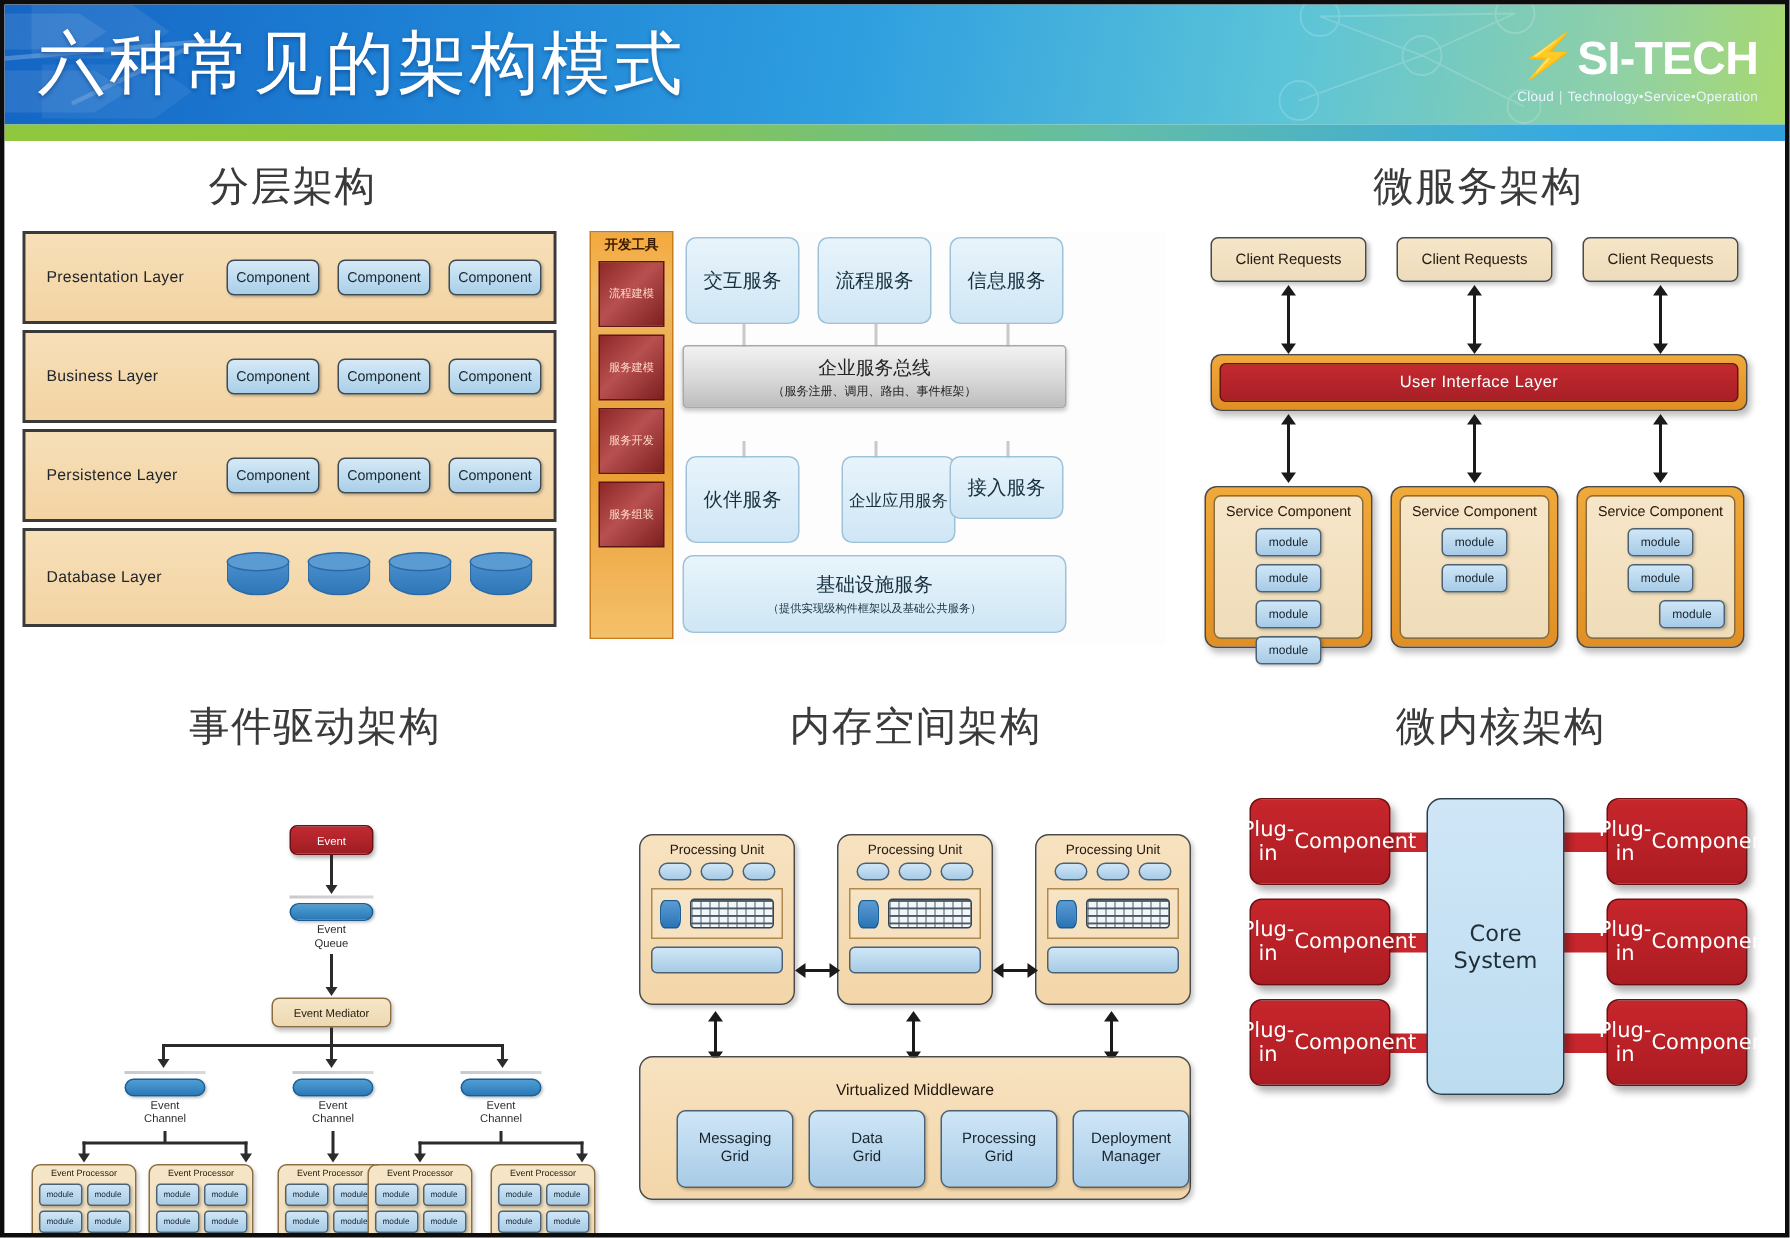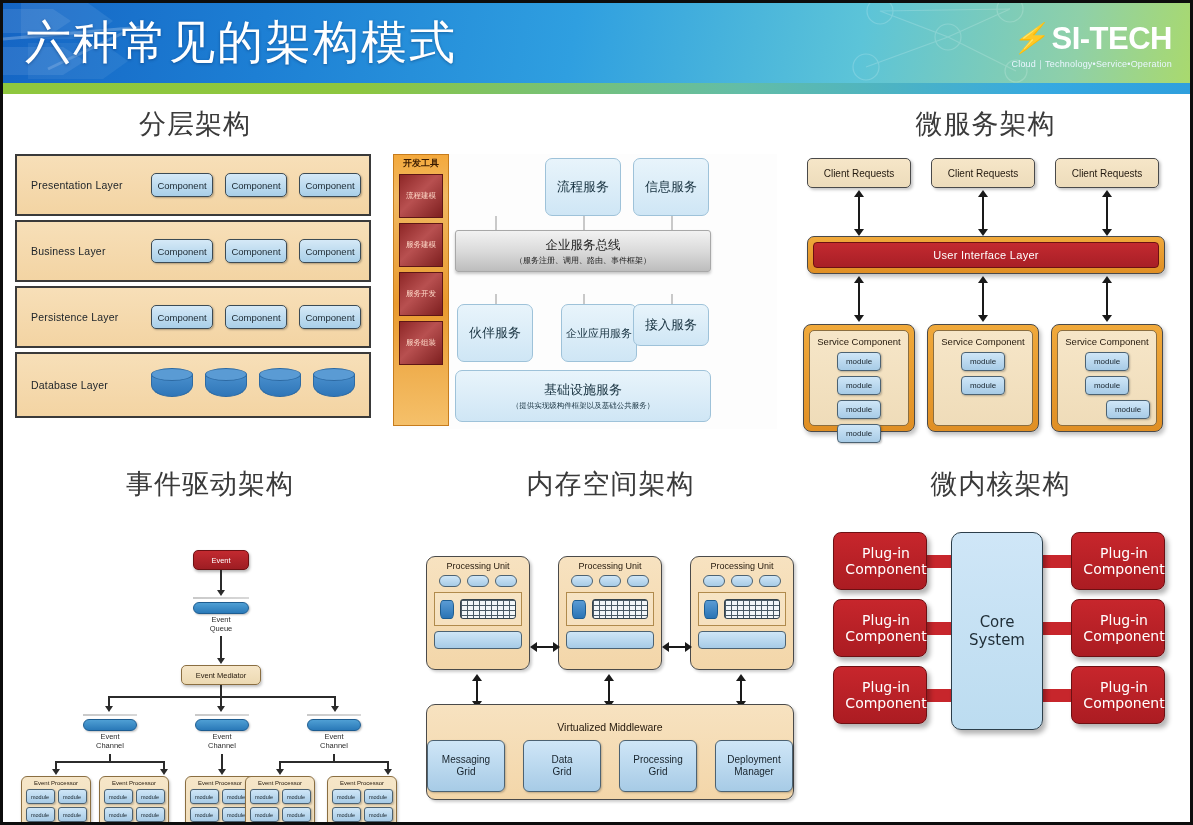--- a/index.html
+++ b/index.html
@@ -199,21 +199,21 @@
                         linear-gradient(to bottom,#4a5a66 1px,transparent 1px);
       background-size: 6px 5px; background-color:#f2f6f9; }
   .pu-bar { margin:5px 7px 0; height:18px; border-radius:4px;
       background:linear-gradient(180deg,#cfe6f7,#a7cbe6); border:1px solid #4c6272; }
   .vmw {
     position:absolute; left:8px; top:238px; width:368px; height:96px;
     background: linear-gradient(180deg,#f7e2c0,#f3d6a9); border:1.5px solid #4a4a4a; border-radius:9px;
     box-shadow:2px 2px 3px rgba(0,0,0,.2);
   }
   .vmw-t { font-size:10.5px; color:#23180c; text-align:center; margin-top:16px; }
-  .grids { display:flex; gap:10px; justify-content:space-between; margin-top:7px; }
+  .grids { display:flex; gap:10px; justify-content:flex-end; margin-top:7px; }
   .gridbox {
     width:78px; height:52px; background:linear-gradient(180deg,#cfe6f7,#a7cbe6);
     border:1.5px solid #4c6272; border-radius:6px;
     display:flex; flex-direction:column; align-items:center; justify-content:center;
     font-size:10px; color:#17232c; line-height:1.25; text-align:center;
     box-shadow:1px 1px 2px rgba(0,0,0,.22);
   }
   .dblarrow { position:absolute; width:2px; background:#1a1a1a; }
   .dblarrow::before, .dblarrow::after {
     content:''; position:absolute; left:-4px; width:0; height:0;
@@ -227,21 +227,21 @@
     border-top:5px solid transparent; border-bottom:5px solid transparent;
   }
   .harrow::before { left:-6px; border-right:7px solid #1a1a1a; }
   .harrow::after { right:-6px; border-left:7px solid #1a1a1a; }
 
   
   #p6 { left: 820px; top: 372px; width: 355px; height: 345px; }
   .plug {
     position:absolute; width:94px; height:58px;
     background: linear-gradient(180deg,#c7262c,#ab1c22); border:1px solid #6d1013; border-radius:8px;
-    display:flex; flex-direction:column; align-items:center; justify-content:center;
+    display:flex; flex-direction:row; align-items:center; justify-content:center;
     color:#fff; font-size:14px; line-height:1.15; text-align:center;
     font-family:"DejaVu Sans",sans-serif;
     box-shadow:3px 4px 5px rgba(0,0,0,.3);
     padding-left:12px;
   }
   .core {
     position:absolute; left:128px; top:66px; width:92px; height:198px;
     background: linear-gradient(180deg,#cfe6f7,#bcdcf0); border:1.5px solid #2c3e4a; border-radius:10px;
     display:flex; flex-direction:column; align-items:center; justify-content:center;
     font-size:15px; color:#1f2d36; line-height:1.2; text-align:center;
@@ -351,20 +351,23 @@
       </div>
 
 
       <div class="soa-conn" style="left:102px;top:62px;height:44px;"></div>
       <div class="soa-conn" style="left:190px;top:62px;height:44px;"></div>
       <div class="soa-conn" style="left:278px;top:62px;height:44px;"></div>
       <div class="soa-conn" style="left:102px;top:140px;height:42px;"></div>
       <div class="soa-conn" style="left:190px;top:140px;height:42px;"></div>
       <div class="soa-conn" style="left:278px;top:140px;height:42px;"></div>
 
+      <div class="soa-node" style="left:64px;top:4px;width:76px;height:58px;">
+        <span class="t">交互服务</span>
+      </div>
       <div class="soa-node" style="left:152px;top:4px;width:76px;height:58px;">
         <span class="t">流程服务</span>
       </div>
       <div class="soa-node" style="left:240px;top:4px;width:76px;height:58px;">
         <span class="t">信息服务</span>
       </div>
 
       <div class="soa-bus" style="left:62px;top:76px;width:256px;height:42px;">
         <span class="t">企业服务总线</span>
         <span class="s">（服务注册、调用、路由、事件框架）</span>

